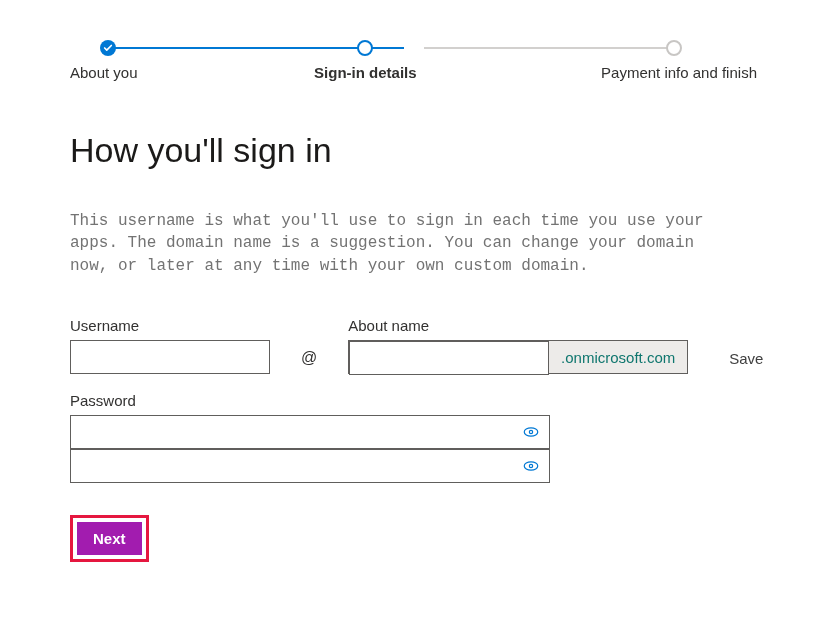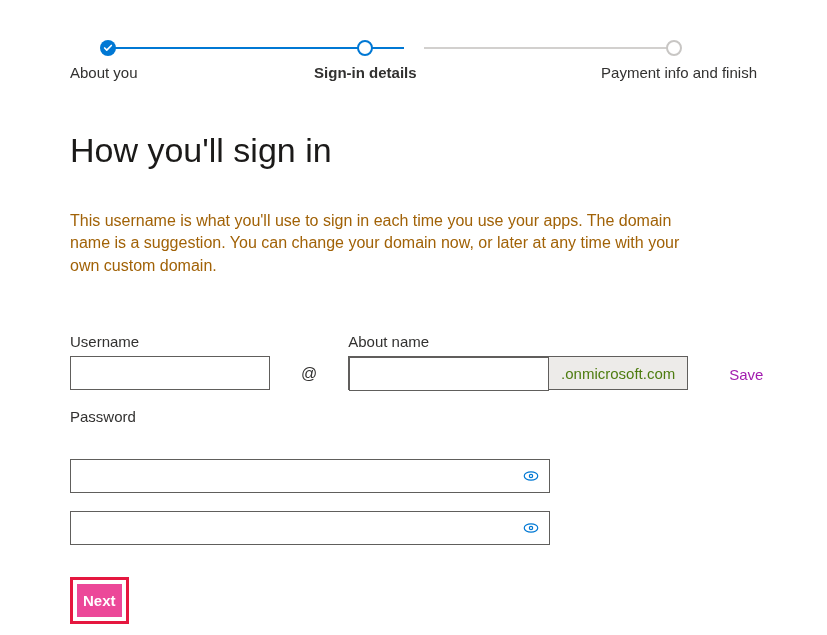--- a/index.html
+++ b/index.html
@@ -78,23 +78,24 @@
     }
     h1 {
       font-size: 34px;
       font-weight: 400;
       color: #1b1a19;
       margin-bottom: 40px;
     }
     .description {
       font-size: 16px;
       line-height: 1.4;
-      color: #a16207;
-      margin-bottom: 56px;
+      color: #737373;
+      margin-bottom: 40px;
       max-width: 640px;
+      font-family: Liberation Mono, monospace;
     }
     .row {
       display: flex;
       align-items: flex-end;
       gap: 31px;
       margin-bottom: 18px;
     }
     .field { display: flex; flex-direction: column; }
     .field-label {
       font-size: 15px;
@@ -124,29 +125,29 @@
     .domain-input {
       border: none;
       flex: 1;
       padding: 0 8px;
       font-size: 14px;
       outline: none;
       font-family: inherit;
     }
     .domain-suffix {
       background: #edebe9;
-      color: #4d7c0f;
+      color: #0f766e;
       font-size: 15px;
       display: flex;
       align-items: center;
       padding: 12px 12px;
       border-left: none;
     }
     .save-link {
-      color: #a21caf;
+      color: #404040;
       font-size: 15px;
       text-decoration: none;
       cursor: pointer;
       padding-bottom: 7px;
       margin-left: 10px;
     }
     .password-wrap {
       position: relative;
       width: 480px;
     }
@@ -163,26 +164,26 @@
       color: #0078d4;
     }
     .eye-icon svg { width: 18px; height: 18px; display: block; }
     .next-wrap {
       display: inline-block;
       border: 3px solid #e5173f;
       padding: 4px;
       margin-top: 10px;
     }
     .next-btn {
-      background: #ec4899;
+      background: #a21caf;
       color: #fff;
       border: none;
       font-size: 15px;
       font-weight: 600;
-      padding: 8px 6px;
+      padding: 8px 16px;
       cursor: pointer;
       font-family: inherit;
     }
   </style>
 </head>
 <body>
 
 
 
 <div class="stepper">
@@ -222,21 +223,21 @@
   <div class="field">
     <label class="field-label">About name</label>
     <div class="domain-wrap">
       <input type="text" class="domain-input" value="" style="">
       <div class="domain-suffix">.onmicrosoft.com</div>
     </div>
   </div>
   <a class="save-link">Save</a>
 </div>
 
-<div class="field" style="margin-bottom:18px;gap:28px;">
+<div class="field" style="">
   <label class="field-label">Password</label>
   <div class="password-wrap">
     <input type="password" value="" style="">
     <span class="eye-icon">
       <svg viewBox="0 0 24 24" fill="none" stroke="currentColor" stroke-width="1.6">
           <ellipse cx="12" cy="12" rx="9" ry="5.5"></ellipse>
           <circle cx="12" cy="12" r="2.2"></circle>
         </svg>
     </span>
   </div>

